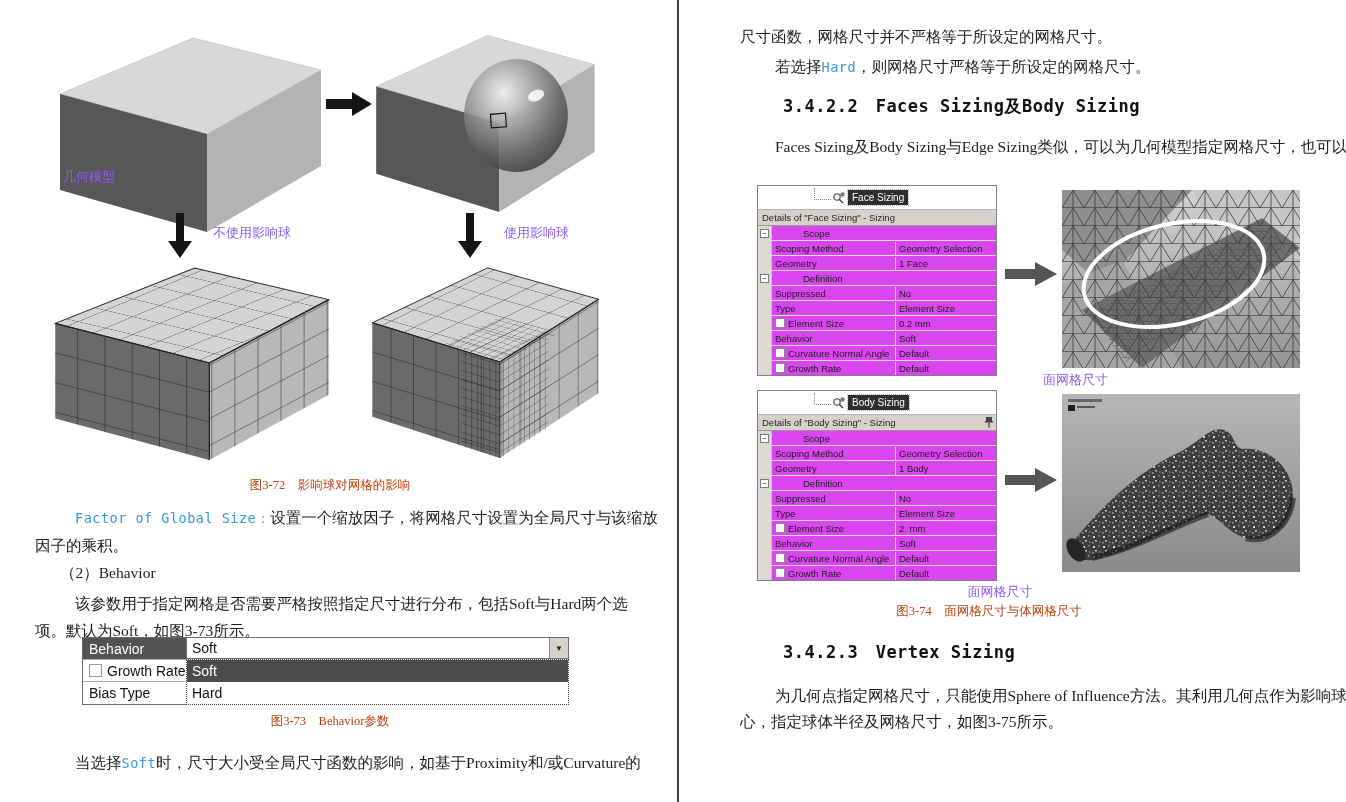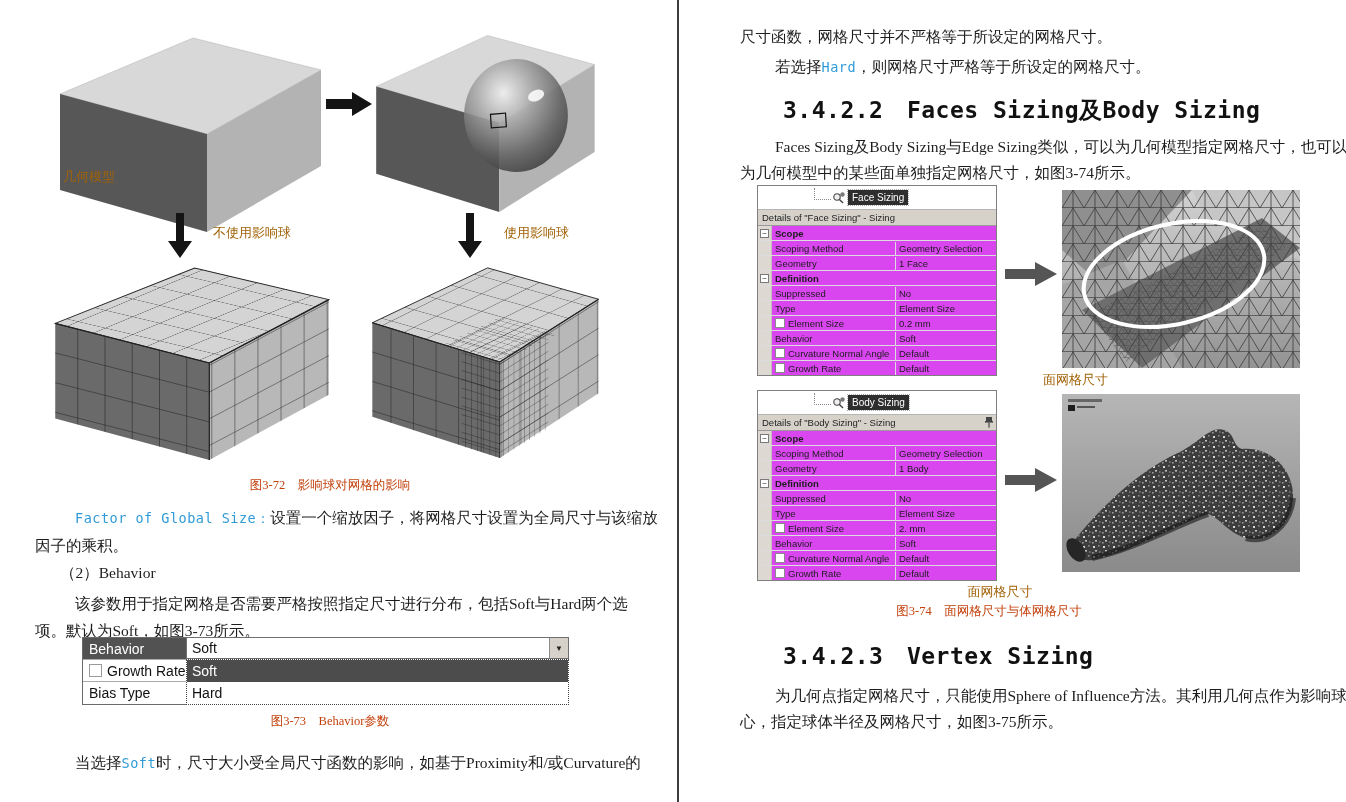--- a/index.html
+++ b/index.html
@@ -6,38 +6,38 @@
   .spread{position:relative;width:1346px;height:802px;background:#ffffff;overflow:hidden;
           font-family:"Liberation Serif","DejaVu Serif",serif;color:#1c1c1c;}
   .divider{position:absolute;left:677px;top:0;width:2px;height:802px;background:#3d3d3d;}
   .page{position:absolute;top:0;height:802px;}
   .page-left{left:0;width:677px;}
   .page-right{left:679px;width:667px;}
   .abs{position:absolute;}
   .bodytext{font-size:15.5px;white-space:nowrap;color:#1c1c1c;}
   .codeblue{font-family:"DejaVu Sans Mono",monospace;font-size:13.5px;color:#2f9bd8;letter-spacing:0.5px;}
   .caption{font-size:12.5px;text-align:center;color:#c2410c;}
-  .figlabel{font-size:13px;color:#a16207;white-space:nowrap;}
-  .secheading{font-family:"DejaVu Sans Mono",monospace;font-weight:bold;font-size:23px;color:#111;white-space:nowrap;letter-spacing:0.5px;}
+  .figlabel{font-size:13px;color:#8b5cf6;white-space:nowrap;}
+  .secheading{font-family:"DejaVu Sans Mono",monospace;font-weight:bold;font-size:17px;color:#111;white-space:nowrap;letter-spacing:0.5px;}
   svg{display:block;}
 
   
   .ansys-panel{background:#d946ef;border:1px solid #7f7f7f;width:238px;font-family:"Liberation Sans","DejaVu Sans",sans-serif;}
   .tree-bar{height:23px;background:#fff;display:flex;align-items:center;border-bottom:1px solid #b5b5b5;}
   .tree-branch{width:16px;height:11px;border-left:1px dotted #8a8a8a;border-bottom:1px dotted #8a8a8a;margin-left:56px;margin-bottom:7px;}
   .tree-icon{margin:0 2px 0 1px;}
   .tree-label{background:#2e2e2e;color:#fff;font-size:10px;padding:2px 4px;outline:1px dotted #aaa;white-space:nowrap;}
   .panel-header{height:15px;line-height:15px;background:#d6d2ca;border-bottom:1px solid #9a9a9a;font-size:9.5px;color:#222;
                 padding-left:4px;display:flex;align-items:center;justify-content:space-between;padding-right:3px;}
   .prow{display:flex;height:14px;border-bottom:1px solid #dcdcdc;font-size:9.5px;line-height:13px;align-items:center;}
   .prow:last-child{border-bottom:none;}
   .gut{width:13px;align-self:stretch;background:#ddd9d2;border-right:1px solid #c3c0ba;display:flex;align-items:center;justify-content:center;flex:none;}
   .mbox{width:9px;height:9px;border:1px solid #7a7a7a;background:#fff;font-size:8px;line-height:7px;text-align:center;color:#333;box-sizing:border-box;}
   .plabel{width:120px;flex:none;padding-left:3px;border-right:1px solid #dcdcdc;overflow:hidden;white-space:nowrap;display:flex;align-items:center;}
-  .plabel.full{width:auto;flex:1;border-right:none;font-weight:bold;}
+  .plabel.full{width:auto;flex:1;border-right:none;font-weight:normal;margin-left:28px;}
   .pvalue{flex:1;padding-left:3px;overflow:hidden;white-space:nowrap;}
   .cbx{display:inline-block;width:8px;height:8px;border:1px solid #8a8a8a;background:#fff;margin-right:3px;flex:none;}
 
   
   .bfig{display:grid;grid-template-columns:104px 383px;width:487px;font-family:"Liberation Sans","DejaVu Sans",sans-serif;font-size:14px;}
   .bleft{border:1px solid #6a6a6a;border-right:none;}
   .bcell{height:22px;display:flex;align-items:center;padding-left:6px;background:#fff;border-bottom:1px solid #aaa;box-sizing:border-box;color:#111;}
   .bcell:last-child{border-bottom:none;}
   .bcell.dark{background:#525252;color:#fff;}
   .bcell .cbx2{width:11px;height:11px;border:1px solid #9a9a9a;background:#fff;margin-right:5px;flex:none;}
@@ -205,21 +205,20 @@
   <div class="page page-right">
 
     <div class="abs bodytext" style="left:61px;top:27px">尺寸函数，网格尺寸并不严格等于所设定的网格尺寸。</div>
     <div class="abs bodytext" style="left:96px;top:57px">
       <span>若选择</span><span class="codeblue">Hard</span><span>，则网格尺寸严格等于所设定的网格尺寸。</span>
     </div>
 
     <div class="abs secheading" style="left:104px;top:95px">3.4.2.2　Faces Sizing及Body Sizing</div>
 
     <div class="abs bodytext" style="left:96px;top:137px">Faces Sizing及Body Sizing与Edge Sizing类似，可以为几何模型指定网格尺寸，也可以</div>
-    <div class="abs bodytext" style="left:61px;top:163px">为几何模型中的某些面单独指定网格尺寸，如图3-74所示。</div>
 
     <div class="abs ansys-panel" style="left:78px;top:185px">
       <div class="tree-bar">
         <span class="tree-branch"></span>
         <svg class="tree-icon" width="14" height="14" viewBox="0 0 14 14">
           <circle cx="10.5" cy="3.5" r="2.2" fill="#7a7a7a"></circle>
           <circle cx="5" cy="6" r="3.2" fill="#efefef" stroke="#444" stroke-width="1.1"></circle>
           <path d="M7.4 8.4 L11 12" stroke="#444" stroke-width="1.4"></path>
         </svg>
         <span class="tree-label">Face Sizing</span>

